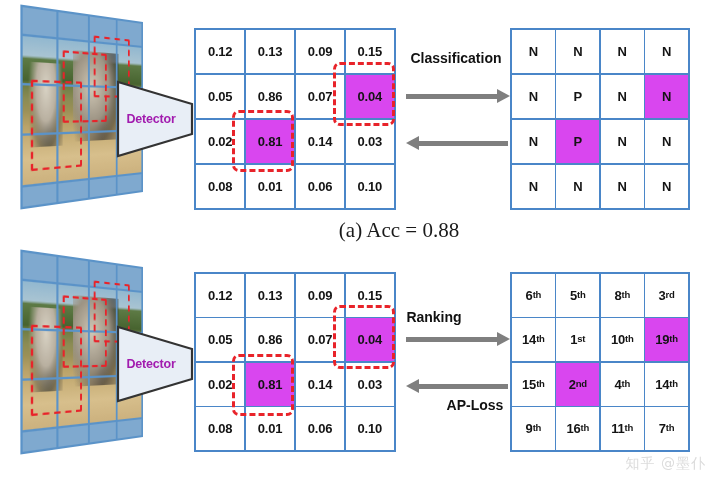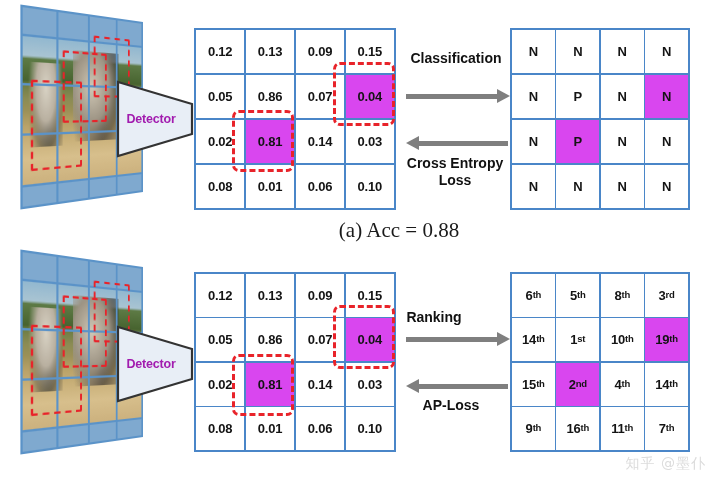--- a/index.html
+++ b/index.html
@@ -179,22 +179,20 @@
       <div class="cell">0.06</div>
       <div class="cell">0.10</div>
     </div>
   <div class="sel" id="sel-a-1"></div>
   <div class="sel" id="sel-a-2"></div>
 
   <div class="arrow right" style="left:406px;top:94px;width:92px;"></div>
   <div class="arrow-label" style="left:406px;top:50px;width:100px;">Classification</div>
 
   <div class="arrow left" style="left:418px;top:141px;width:90px;"></div>
-  <div class="arrow-label" style="left:400px;top:155px;width:110px;white-space:pre-line;">Cross Entropy
-Loss</div>
 
   <div class="grid grid-right" id="grid-a-right">
       <div class="cell">N</div>
       <div class="cell">N</div>
       <div class="cell">N</div>
       <div class="cell">N</div>
       <div class="cell">N</div>
       <div class="cell">P</div>
       <div class="cell">N</div>
       <div class="cell hl">N</div>
@@ -256,21 +254,21 @@
       <div class="cell">0.06</div>
       <div class="cell">0.10</div>
     </div>
   <div class="sel" id="sel-b-1"></div>
   <div class="sel" id="sel-b-2"></div>
 
   <div class="arrow right" style="left:406px;top:92px;width:92px;"></div>
   <div class="arrow-label" style="left:384px;top:64px;width:100px;">Ranking</div>
 
   <div class="arrow left" style="left:418px;top:139px;width:90px;"></div>
-  <div class="arrow-label" style="left:396px;top:152px;width:110px;">AP-Loss</div>
+  <div class="arrow-label" style="left:420px;top:152px;width:110px;">AP-Loss</div>
 
   <div class="grid grid-right" id="grid-b-right">
       <div class="cell rank">
         <span>6</span>
         <sup>th</sup>
       </div>
       <div class="cell rank">
         <span>5</span>
         <sup>th</sup>
       </div>

